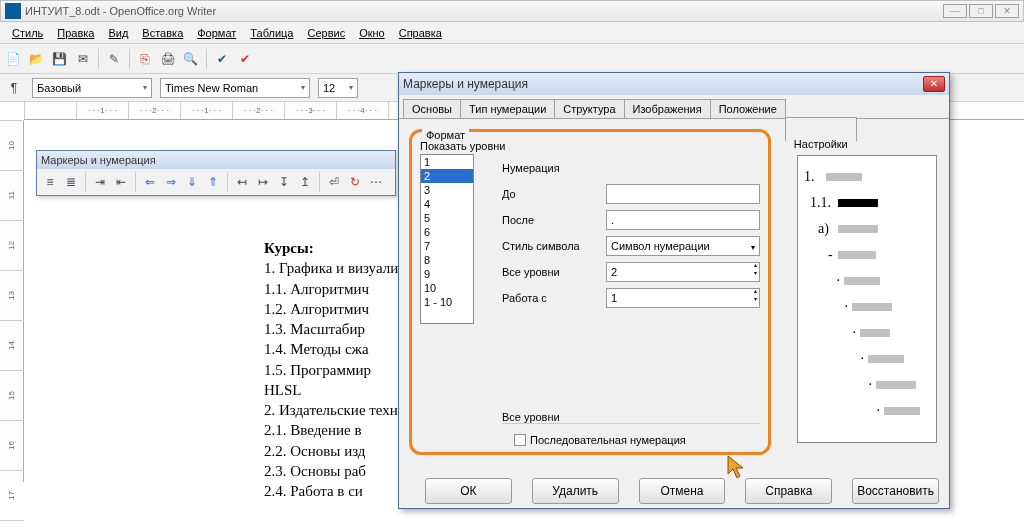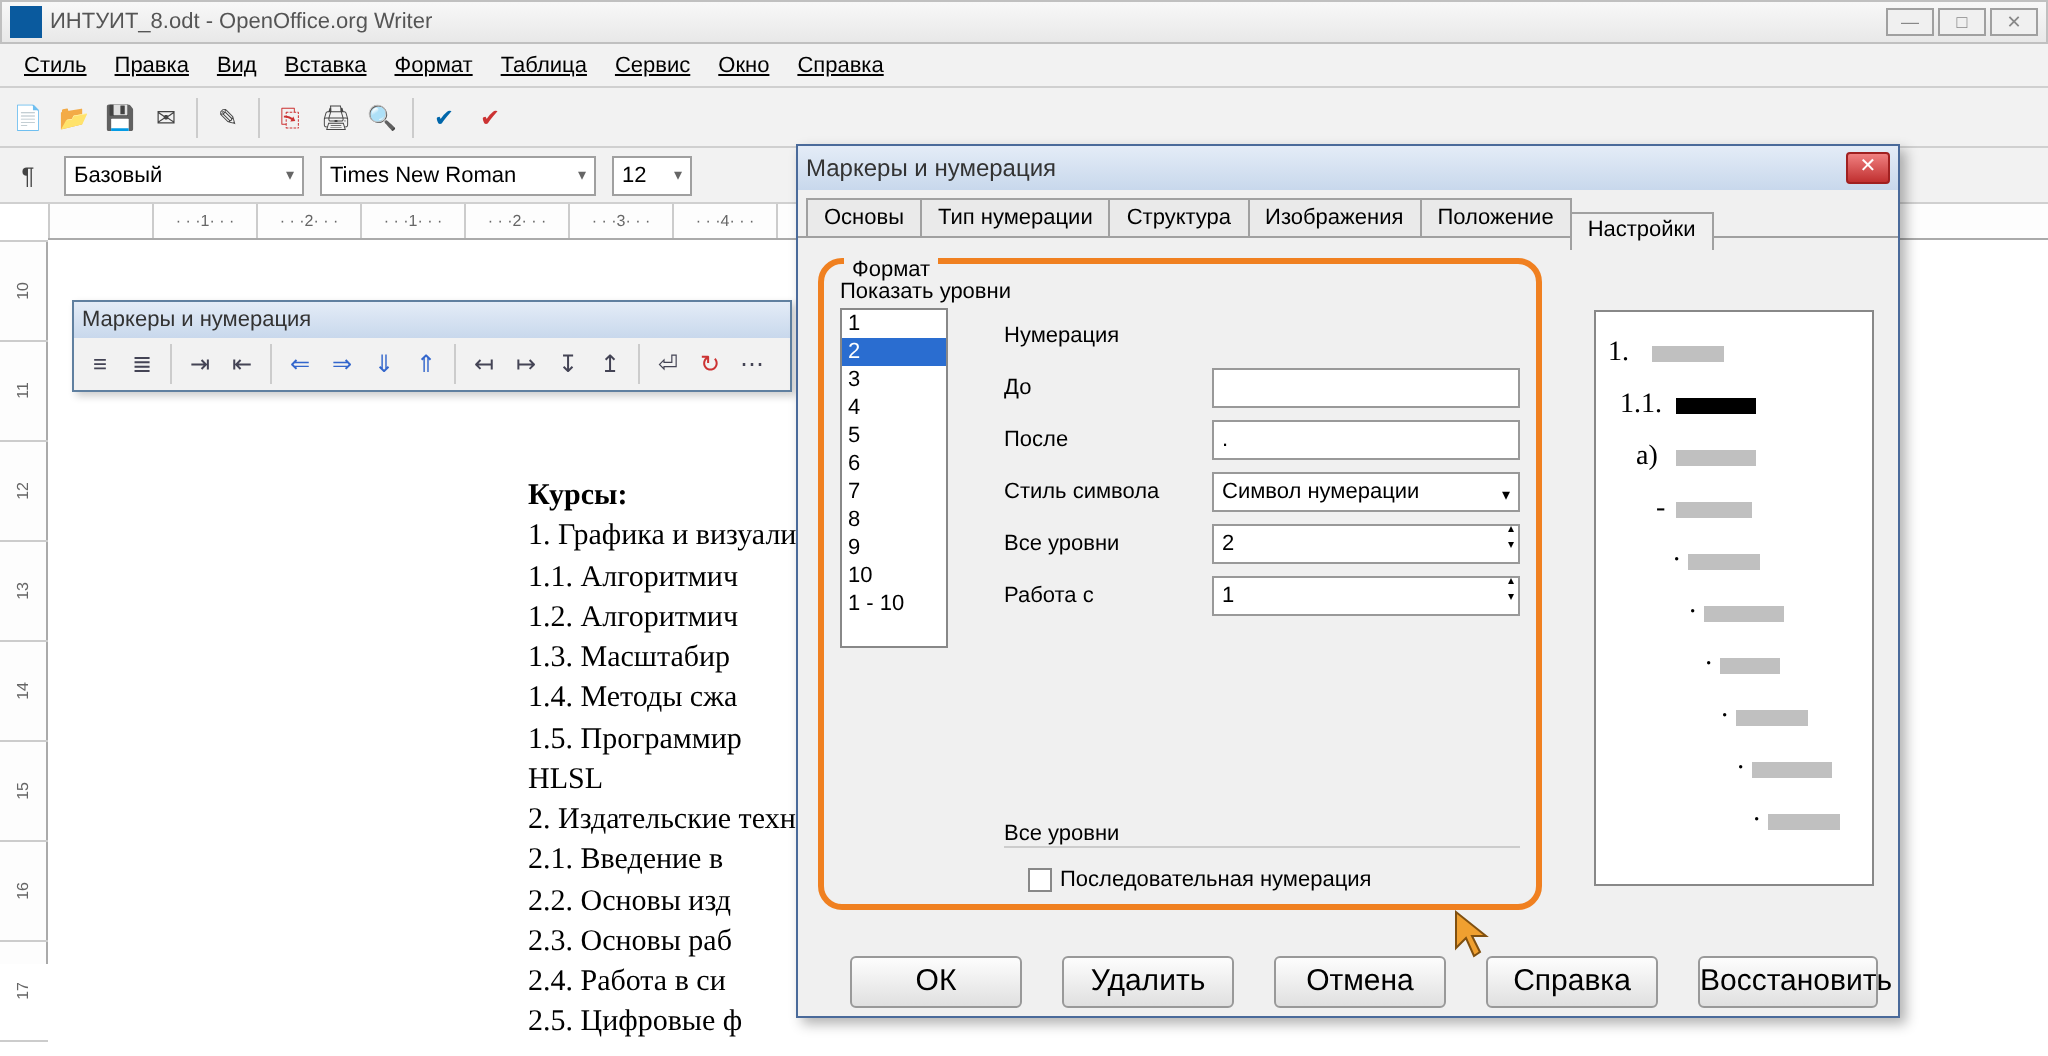--- a/index.html
+++ b/index.html
@@ -38,24 +38,24 @@
   
   .doc-content { padding-top: 98px; padding-left: 140px; font-family: "Times New Roman", serif; font-size: 15px; line-height: 1.35; }
   .doc-content .h { font-weight: bold; }
   
   .dialog { position: absolute; top: 72px; left: 398px; width: 552px; height: 437px; border: 1px solid #4a6a9a; background: #f0f0f0; box-shadow: 3px 3px 6px rgba(0,0,0,0.3); }
   .dlg-title { height: 22px; background: linear-gradient(to bottom,#e4ecf7,#c8d8ec); display: flex; align-items: center; padding: 0 4px; font-size: 12px; color: #333; }
   .dlg-title span { flex: 1; }
   .dlg-close { width: 22px; height: 16px; background: linear-gradient(to bottom,#f08080,#c03030); color: #fff; font-size: 10px; text-align: center; border: 1px solid #a02020; line-height: 14px; border-radius: 2px; }
   .dlg-tabs { height: 24px; display: flex; border-bottom: 1px solid #a0a0a0; padding-left: 4px; padding-top: 4px; background: #f0f0f0;}
   .dlg-tab { padding: 3px 8px 3px; border: 1px solid #a0a0a0; border-bottom: none; background: #eaeaea; font-size: 11px; margin-right: -1px; cursor: default; position: relative; }
-  .dlg-tab.active { background: #f0f0f0; z-index: 2; top: 7px; padding-top: 2px;}
+  .dlg-tab.active { background: #f0f0f0; z-index: 2; top: 18px; padding-top: 20px;}
   .dlg-body { position: relative; padding: 8px; height: calc(100% - 24px - 22px - 36px); }
   .dlg-buttons { height: 36px; display: flex; align-items: center; justify-content: flex-end; gap: 4px; padding: 0 10px; border-top: 1px solid #f0f0f0;}
-  .dlg-btn { width: 90px; height: 26px; font-size: 15px; background: linear-gradient(to bottom,#fdfdfd,#e0e0e0); border: 1px solid #999; border-radius: 3px; margin-left: 16px; }
+  .dlg-btn { width: 90px; height: 26px; font-size: 12px; background: linear-gradient(to bottom,#fdfdfd,#e0e0e0); border: 1px solid #999; border-radius: 3px; margin-left: 16px; }
   
   .format-box { position: absolute; top: 10px; left: 10px; width: 362px; height: 326px; border: 3px solid #f08020; border-radius: 12px; padding: 8px; }
   .format-box .lbl { position: absolute; top: -3px; left: 10px; background: #f0f0f0; padding: 0 4px; font-size: 11px; color: #000; }
   .levels-lbl { font-size: 11px; margin-bottom: 2px; }
   .levels-list { width: 54px; height: 170px; border: 1px solid #888; background: #fff; font-size: 11px; overflow: hidden; }
   .levels-list div { padding: 0 3px; line-height: 14px; }
   .levels-list .sel { background: #2a6dd0; color: #fff; }
   .form-rows { position: absolute; top: 24px; left: 90px; right: 8px; }
   .form-row { display: flex; align-items: center; height: 24px; margin-bottom: 2px; }
   .form-row label { flex: 0 0 104px; font-size: 11px; }
@@ -112,21 +112,21 @@
   <div class="tb-btn">🖨</div>
   <div class="tb-btn">🔍</div>
   <div class="tb-sep"></div>
   <div class="tb-btn" style="color:#06a;">✔</div>
   <div class="tb-btn" style="color:#c33;">✔</div>
 </div>
 
 <div class="toolbar2">
   <div class="tb-btn">¶</div>
   <div class="tb-combo" style="width:120px;">Базовый</div>
-  <div class="tb-combo" style="width:138px;">Times New Roman</div>
+  <div class="tb-combo" style="width:150px;">Times New Roman</div>
   <div class="tb-combo" style="width:40px;">12</div>
 </div>
 
 <div class="ruler-area">
   <div class="ruler-h">
     <div class="tick">&nbsp;</div>
       <div class="tick">· · ·1· · ·</div>
       <div class="tick">· · ·2· · ·</div>
       <div class="tick">· · ·1· · ·</div>
     <div class="tick">· · ·2· · ·</div>
@@ -154,21 +154,20 @@
       <div>1.2.        Алгоритмич</div>
       <div>1.3.        Масштабир</div>
       <div>1.4.        Методы сжа</div>
       <div>1.5.        Программир</div>
       <div>          HLSL</div>
       <div>2.  Издательские техноло</div>
       <div>2.1.        Введение в</div>
       <div>2.2.        Основы изд</div>
       <div>2.3.        Основы раб</div>
       <div>2.4.        Работа в си</div>
-      <div>2.5.        Цифровые ф</div>
     </div>
   </div>
 </div>
 
 <div class="floating-tb">
   <div class="ftb-title">Маркеры и нумерация</div>
   <div class="ftb-body">
     <div class="ftb-btn">≡</div>
     <div class="ftb-btn">≣</div>
     <div class="tb-sep"></div>

